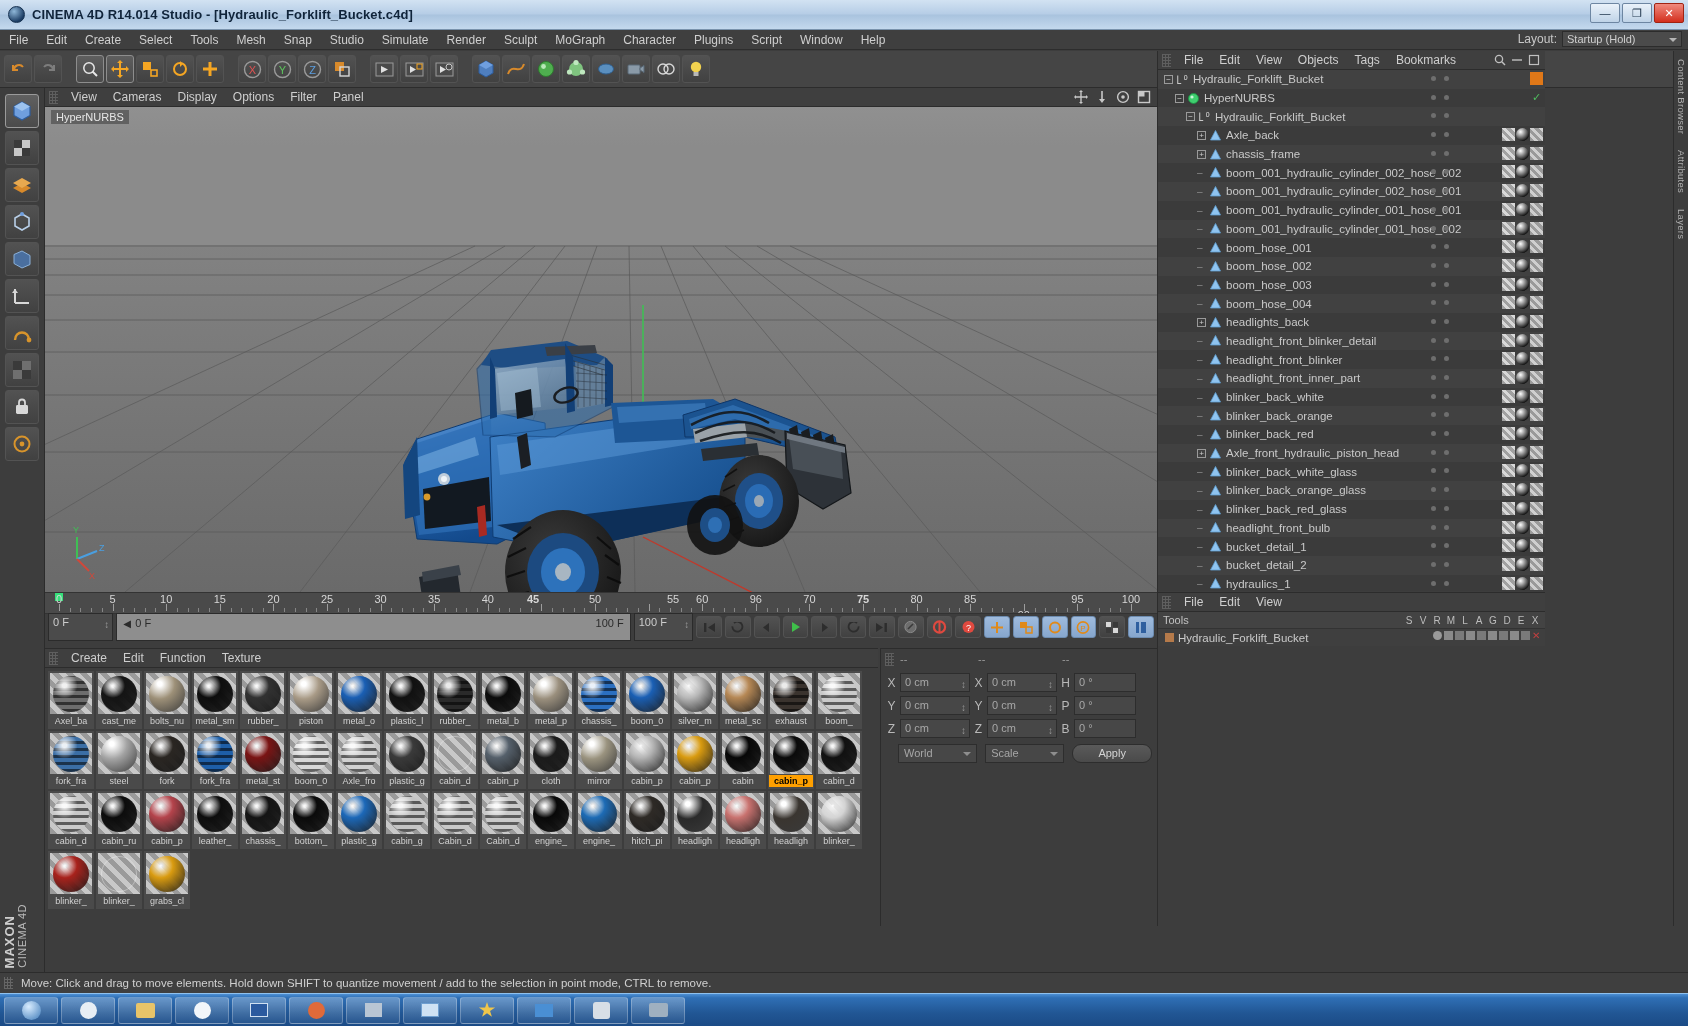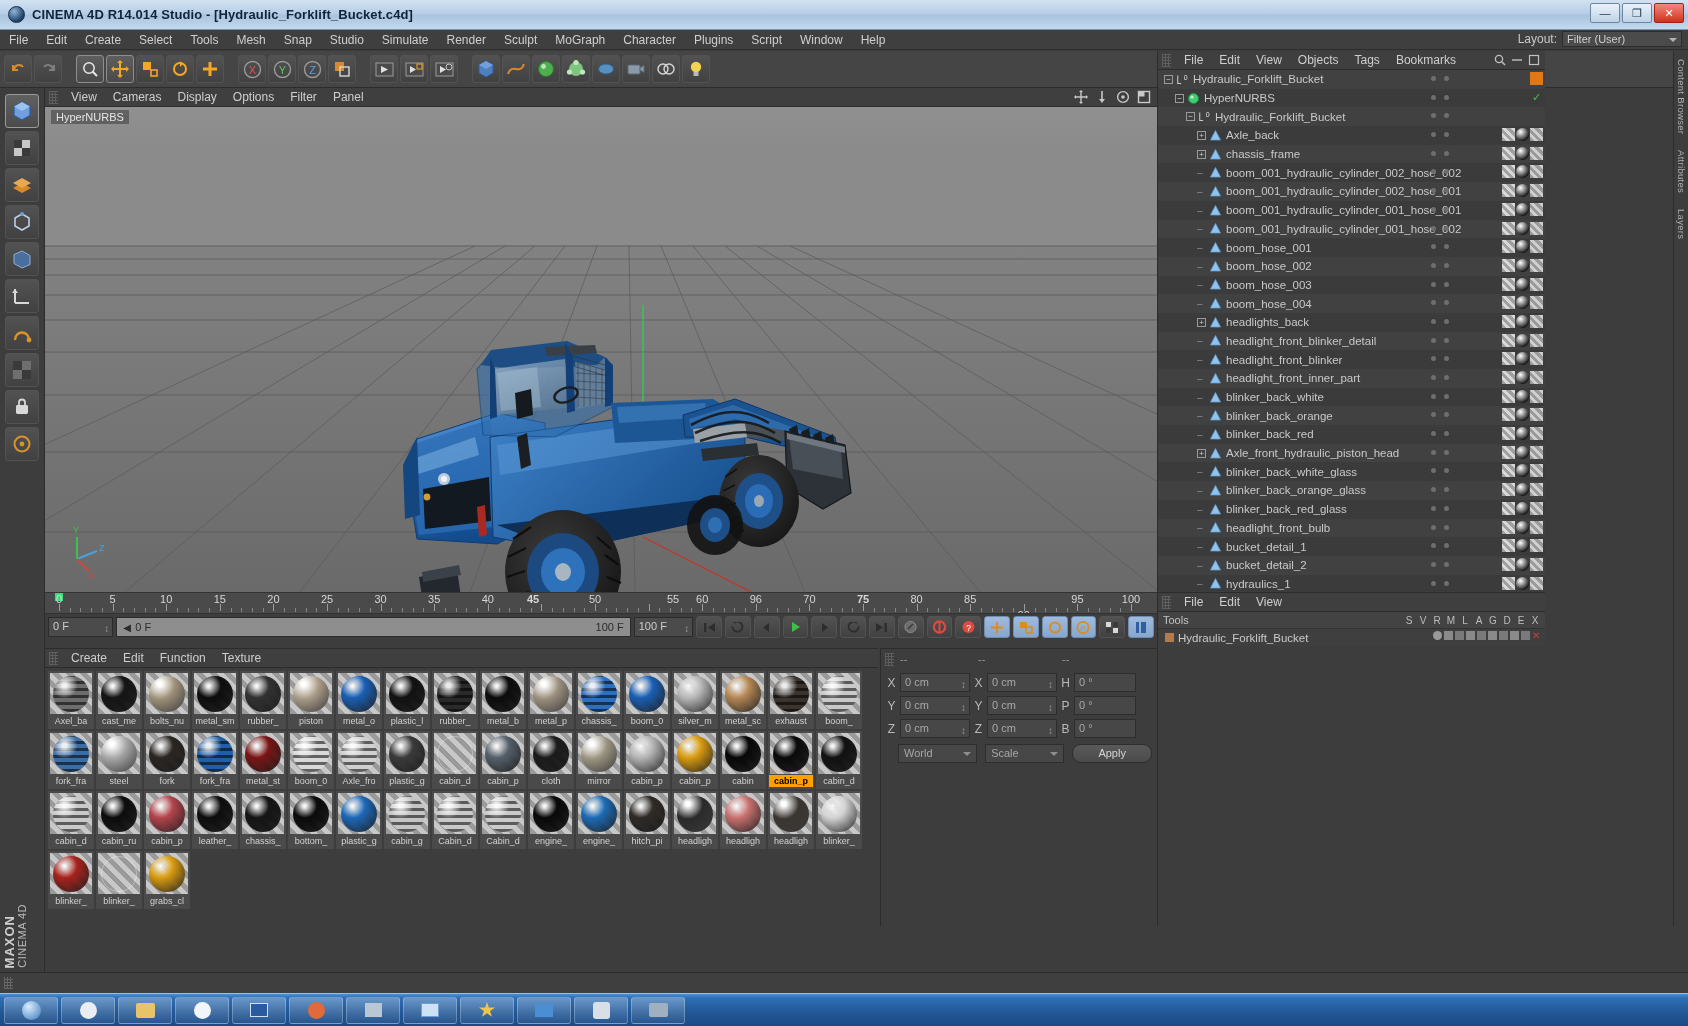--- a/index.html
+++ b/index.html
@@ -64,21 +64,21 @@
 
   
   .timeline{ position:absolute; left:45px; top:592px; width:1112px; height:56px; background:#3d3d3d; }
   .tl-ruler{ position:relative; height:22px; background:#4a4a4a; border-bottom:1px solid #333;
     border-top:1px solid #333; overflow:hidden; }
   .tl-tick{ position:absolute; top:11px; width:1px; height:7px; background:#9d9d9d; }
   .tl-tick.minor{ top:15px; height:4px; background:#868686; }
   .tl-num{ position:absolute; top:0px; font-size:11px; color:#d6d6d6; transform:translateX(-50%); }
   .tl-playhead{ position:absolute; left:10px; top:0px; width:8px; height:8px; background:#35e07a; }
   .tl-ctrl{ height:26px; display:flex; align-items:center; gap:3px; padding:2px 3px; background:#3d3d3d; }
-  .field{ height:20px; background:#4b4b4b; border:1px solid #2b2b2b; color:#cdcdcd;
+  .field{ height:28px; background:#4b4b4b; border:1px solid #2b2b2b; color:#cdcdcd;
     font-size:11px; line-height:17px; padding:0 4px; position:relative; }
   .spin::after{ content:"\2195"; position:absolute; right:3px; top:2px; font-size:10px; color:#9a9a9a; }
   .pbtn{ width:27px;height:22px;border:1px solid #535353;border-radius:3px;
     background:linear-gradient(180deg,#525252,#414141); display:flex;align-items:center;justify-content:center; }
   .pbtn.green svg{ fill:#3fbf4a; }
   .pbtn.blue{ background:linear-gradient(180deg,#9fbbdd,#86a6cd); border-color:#6d8cb0; }
 
   
   .matmgr{ position:absolute; left:45px; top:648px; width:833px; height:278px; background:#3d3d3d;
     border-top:1px solid #2c2c2c; }
@@ -204,21 +204,21 @@
       <div class="menu-item">Sculpt</div>
       <div class="menu-item">MoGraph</div>
       <div class="menu-item">Character</div>
       <div class="menu-item">Plugins</div>
       <div class="menu-item">Script</div>
       <div class="menu-item">Window</div>
       <div class="menu-item">Help</div>
     </div>
   <div class="layout-box">
     <span class="layout-lbl">Layout:</span>
-    <div class="layout-sel">Filter (User)</div>
+    <div class="layout-sel">Startup (Hold)</div>
   </div>
 
   <div class="toolbar">
     <div class="tbtn">
       <svg width="17" height="17" viewBox="0 0 17 17">
           <path d="M4 9a5 5 0 0 1 9-3" stroke="#d98a2b" stroke-width="2" fill="none"></path>
           <path d="M3 4v5h5" stroke="#d98a2b" stroke-width="2" fill="none"></path>
         </svg>
     </div>
     <div class="tbtn">
@@ -1797,20 +1797,21 @@
       <div class="rt">Content Browser</div>
       <div class="rt">Attributes</div>
       <div class="rt">Layers</div>
     </div>
 
   <div class="maxon">MAXON</div>
   <div class="maxon2">CINEMA 4D</div>
 
   <div class="statusbar">
     <div class="sb-grip"></div>
+    <div class="sb-text">Move: Click and drag to move elements. Hold down SHIFT to quantize movement / add to the selection in point mode, CTRL to remove.</div>
   </div>
 
   <div class="taskbar">
     <div class="tk">
         <div style="width:19px;height:19px;border-radius:50%;background:radial-gradient(circle at 35% 30%,#d8ecff,#3d7ab8);"></div>
       </div>
     <div class="tk">
         <div style="width:17px;height:17px;border-radius:50%;background:#e8eef4;"></div>
       </div>
     <div class="tk">

